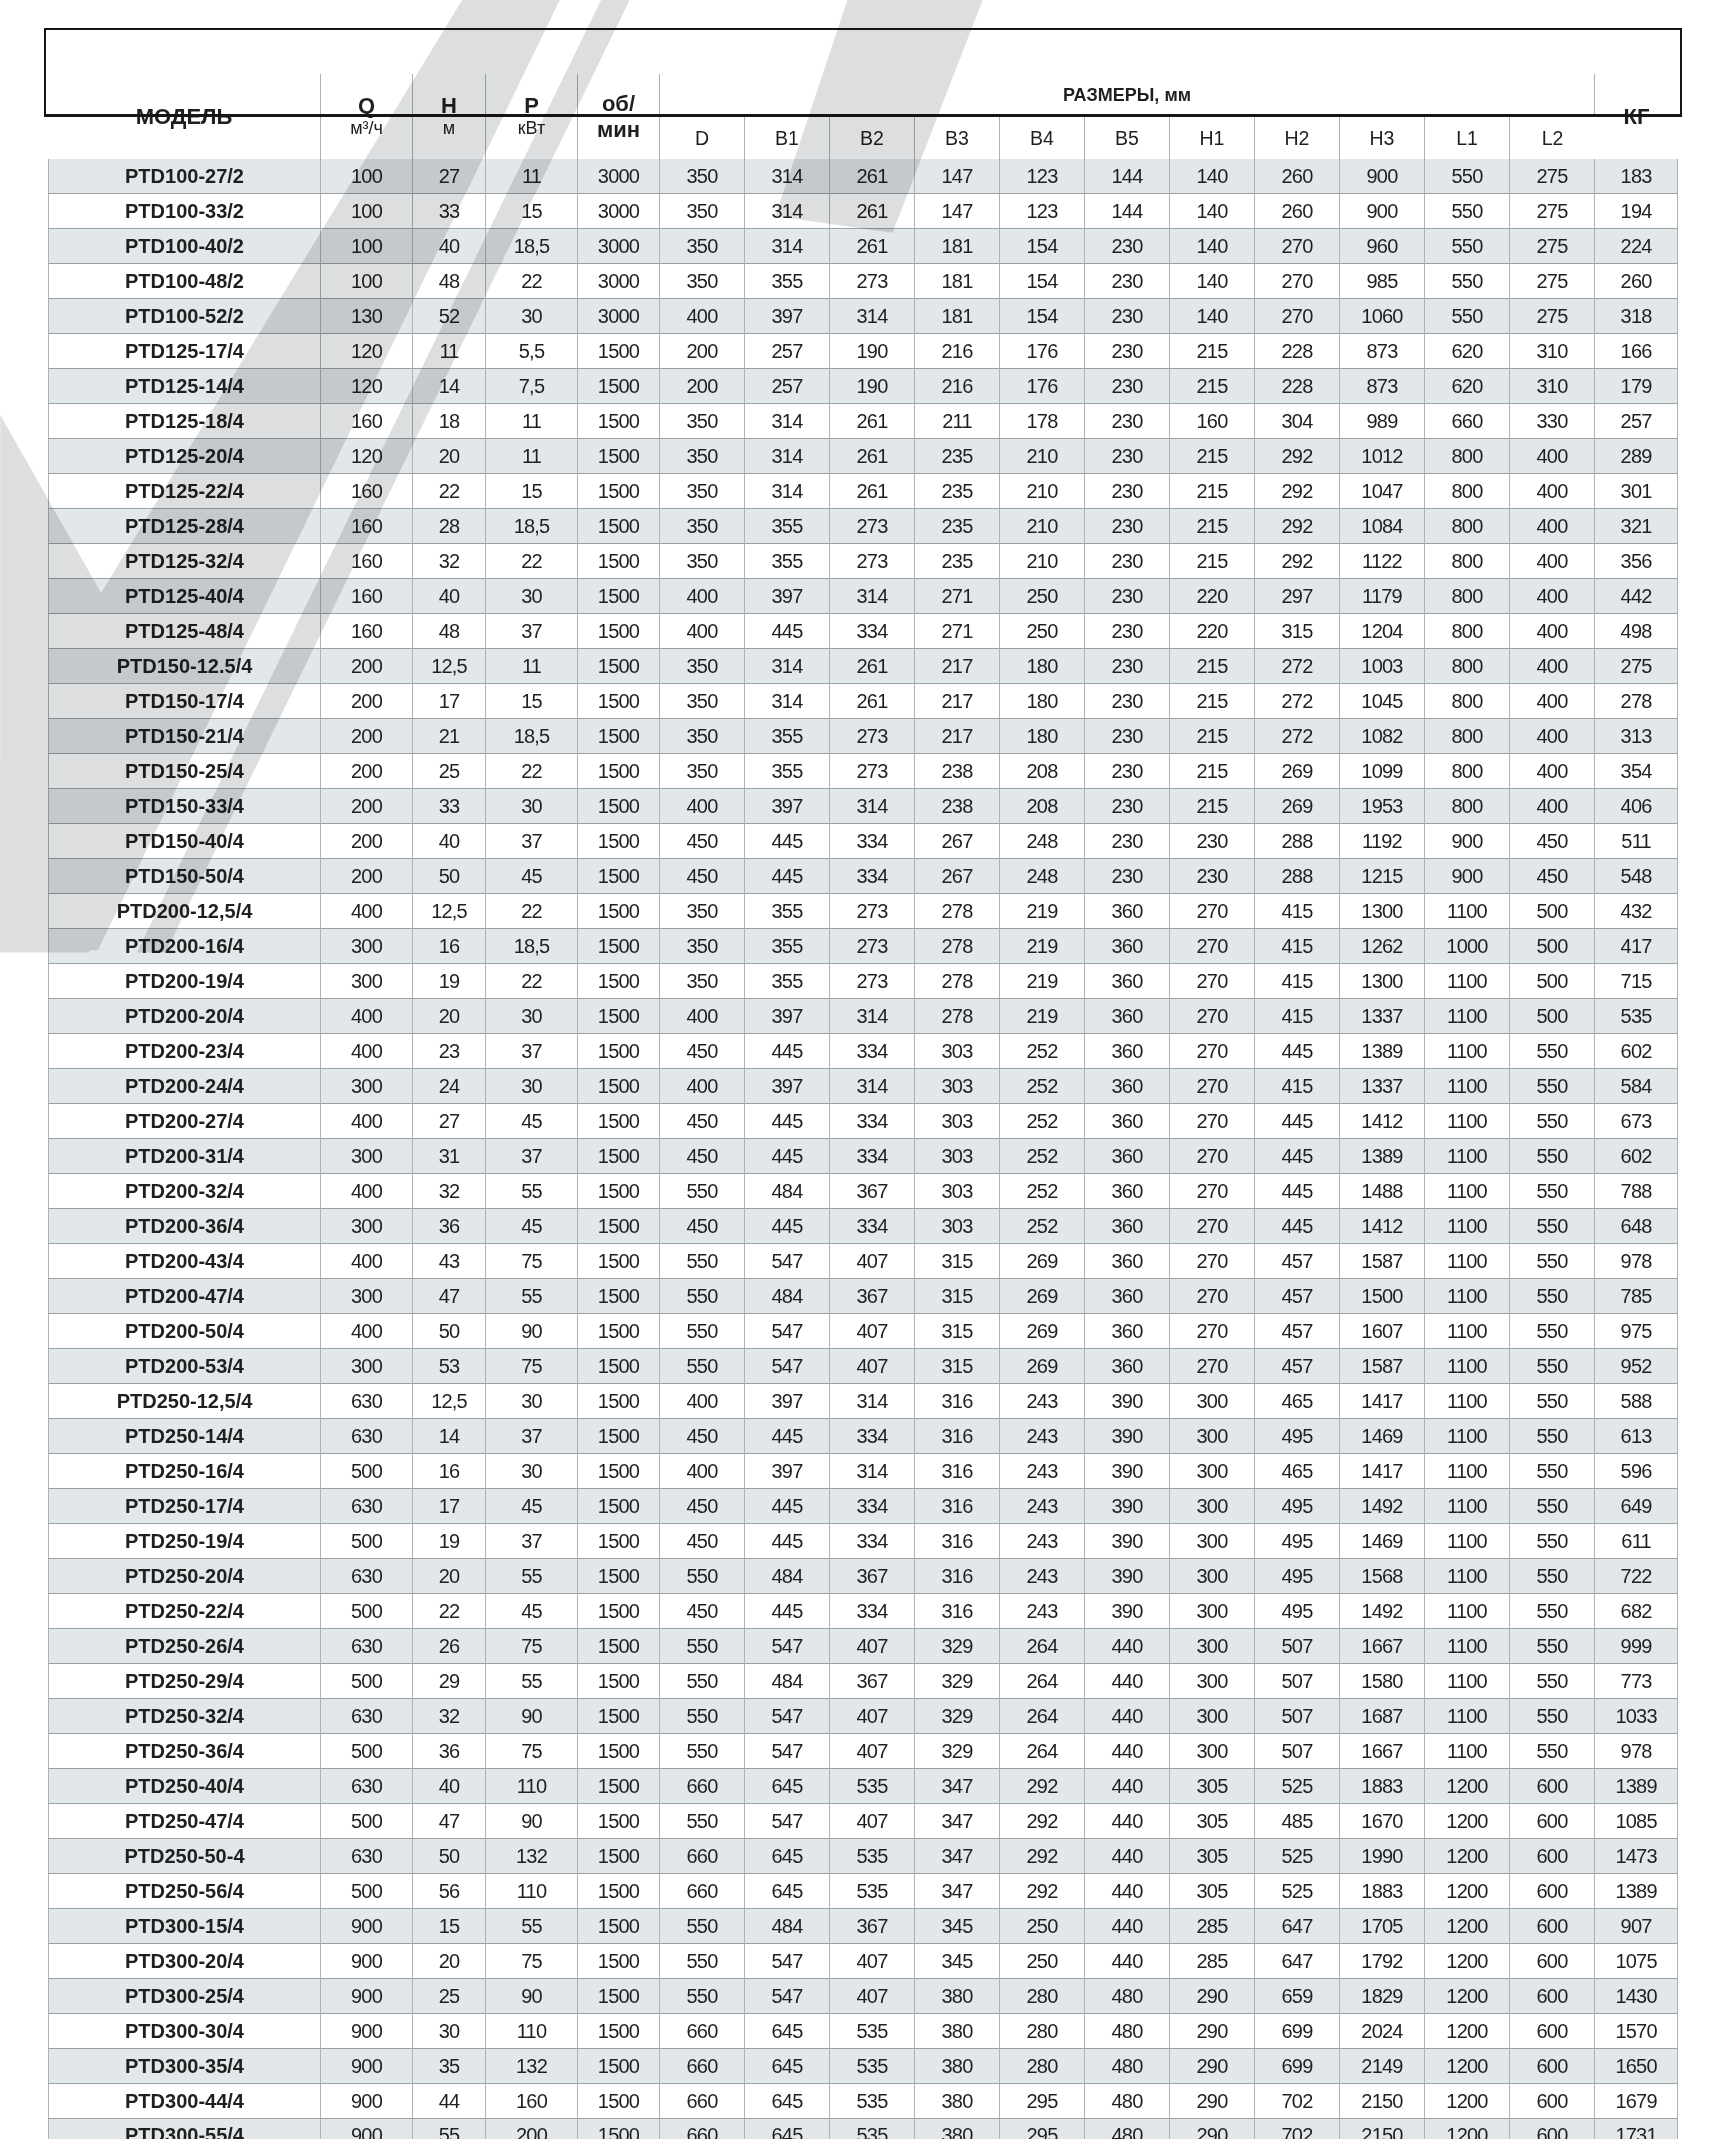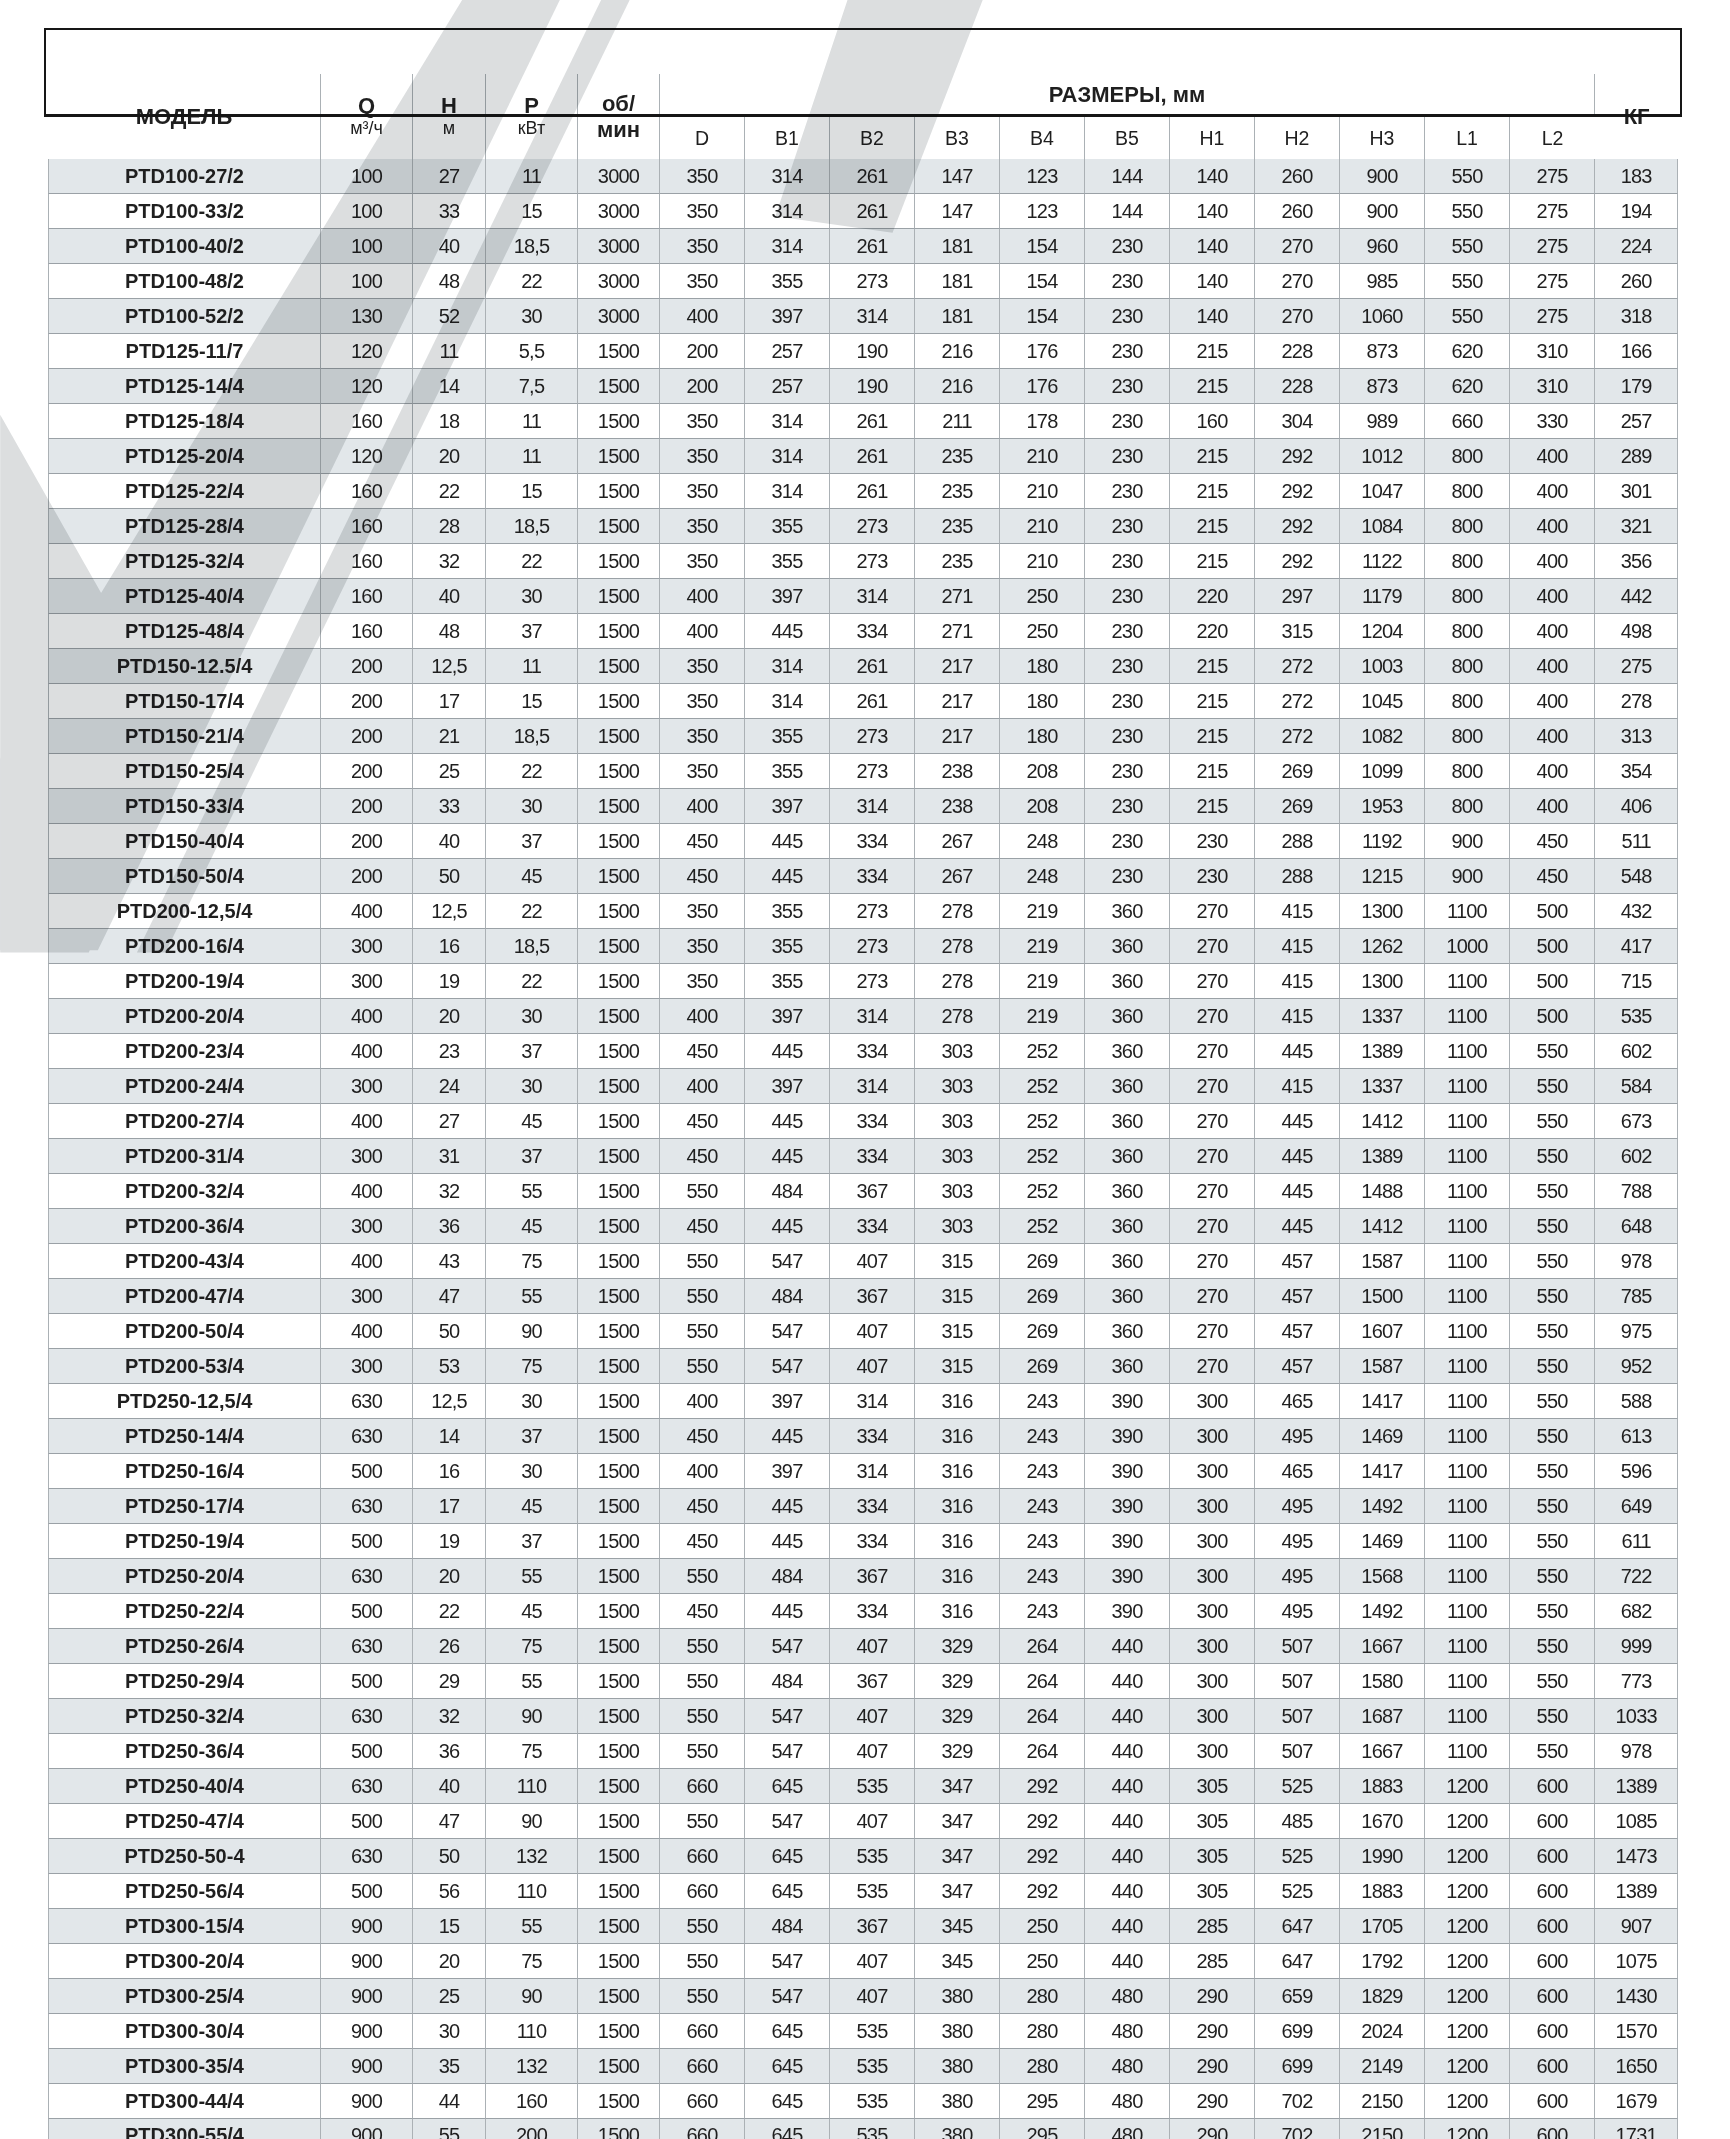--- a/index.html
+++ b/index.html
@@ -29,21 +29,21 @@
     background:#ffffff;font-weight:bold;text-align:center;vertical-align:middle;
     padding:0;border-right:1.5px solid var(--grid-vertical,#abb1b5);
     font-size:22px;color:var(--text,#1f1f1f);
   }
   thead tr.group-row th{height:42px;}
   thead tr.sub-row th{height:42px;font-weight:normal;font-size:19.5px;}
   thead th.span2{height:84px;}
   thead th:last-child{border-right:none;}
   th .sym{font-weight:bold;font-size:22px;line-height:1.15;}
   th .unit{font-weight:normal;font-size:18px;line-height:1.2;}
-  th.dims-group{border-bottom:1.5px solid #2b2b2b;font-size:22px;}
+  th.dims-group{border-bottom:1.5px solid #2b2b2b;font-size:18px;}
   tbody td{
     height:35px;text-align:center;vertical-align:middle;
     font-size:20px;letter-spacing:-0.8px;padding:0 3px;box-sizing:border-box;
     border-right:1.5px solid var(--grid-vertical,#abb1b5);
     border-bottom:1.5px solid var(--grid-horizontal,#9aa1a6);
     background:#ffffff;
   }
   tbody td:first-child{border-left:1.5px solid var(--grid-vertical,#abb1b5);}
   tbody tr.shaded td{background:var(--row-shaded,#e2e7ea);}
   tbody td.model{font-weight:bold;letter-spacing:0;}
@@ -211,21 +211,21 @@
           <td>154</td>
           <td>230</td>
           <td>140</td>
           <td>270</td>
           <td>1060</td>
           <td>550</td>
           <td>275</td>
           <td>318</td>
         </tr>
         <tr>
-          <td class="model">PTD125-11/7</td>
+          <td class="model">PTD125-17/4</td>
           <td>120</td>
           <td>11</td>
           <td>5,5</td>
           <td>1500</td>
           <td>200</td>
           <td>257</td>
           <td>190</td>
           <td>216</td>
           <td>176</td>
           <td>230</td>

